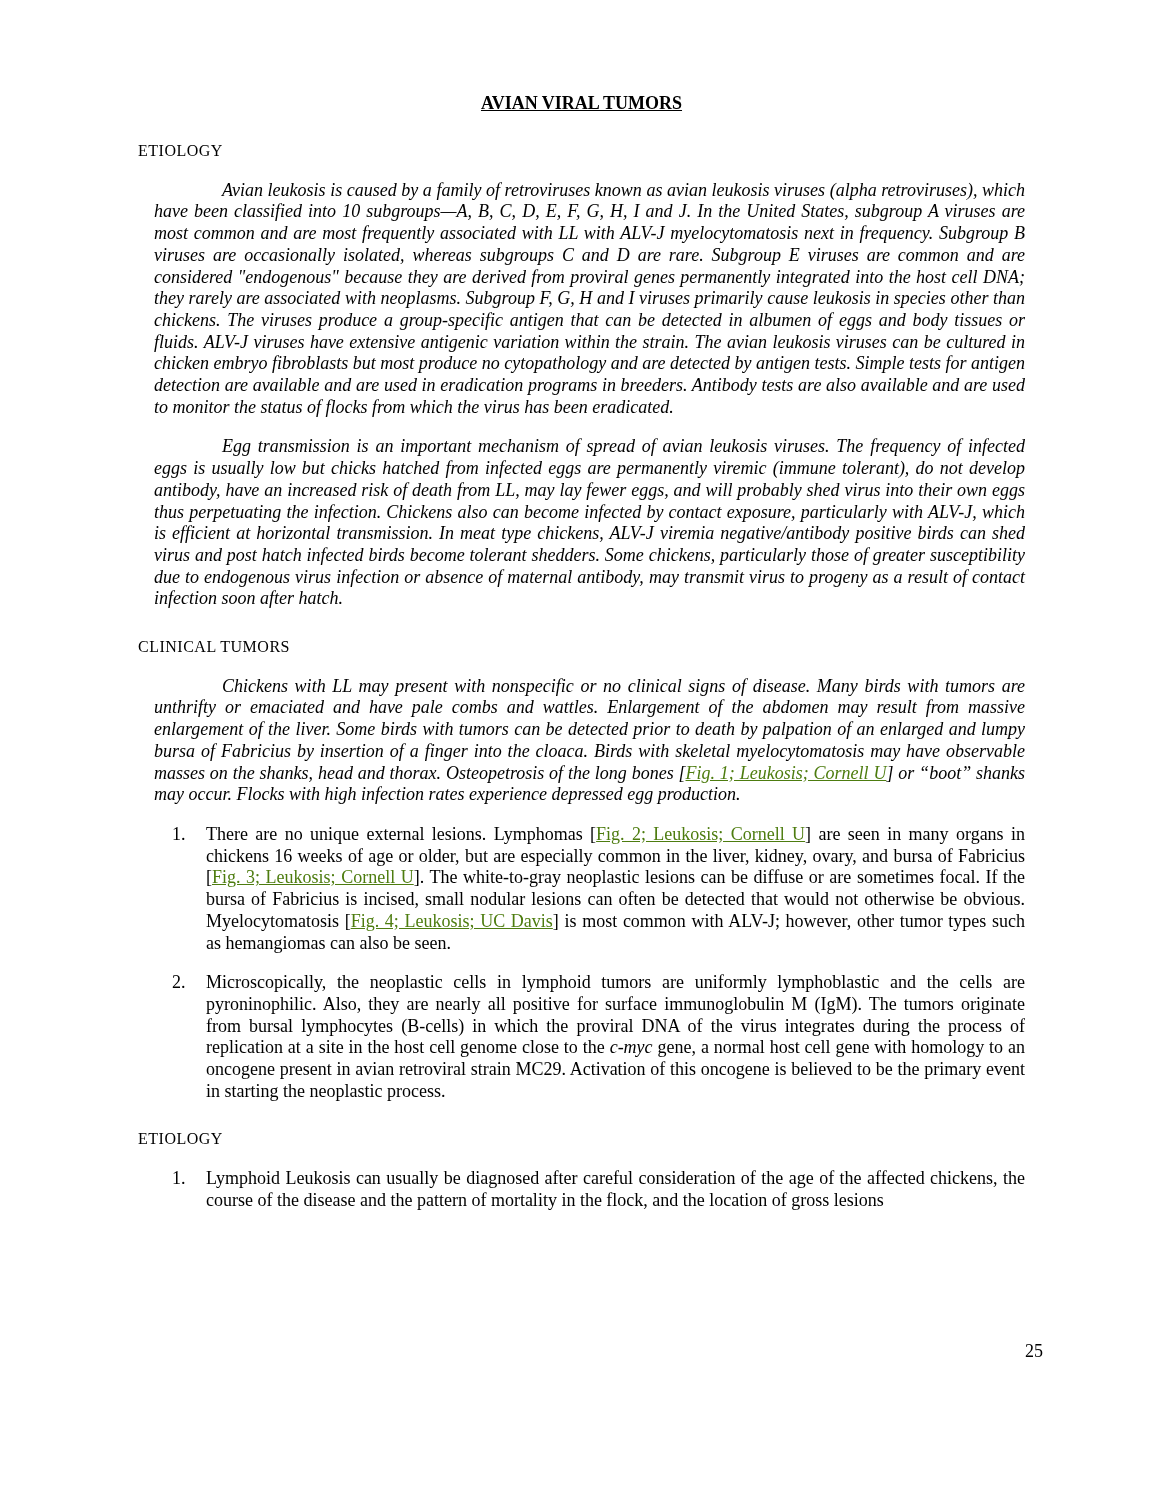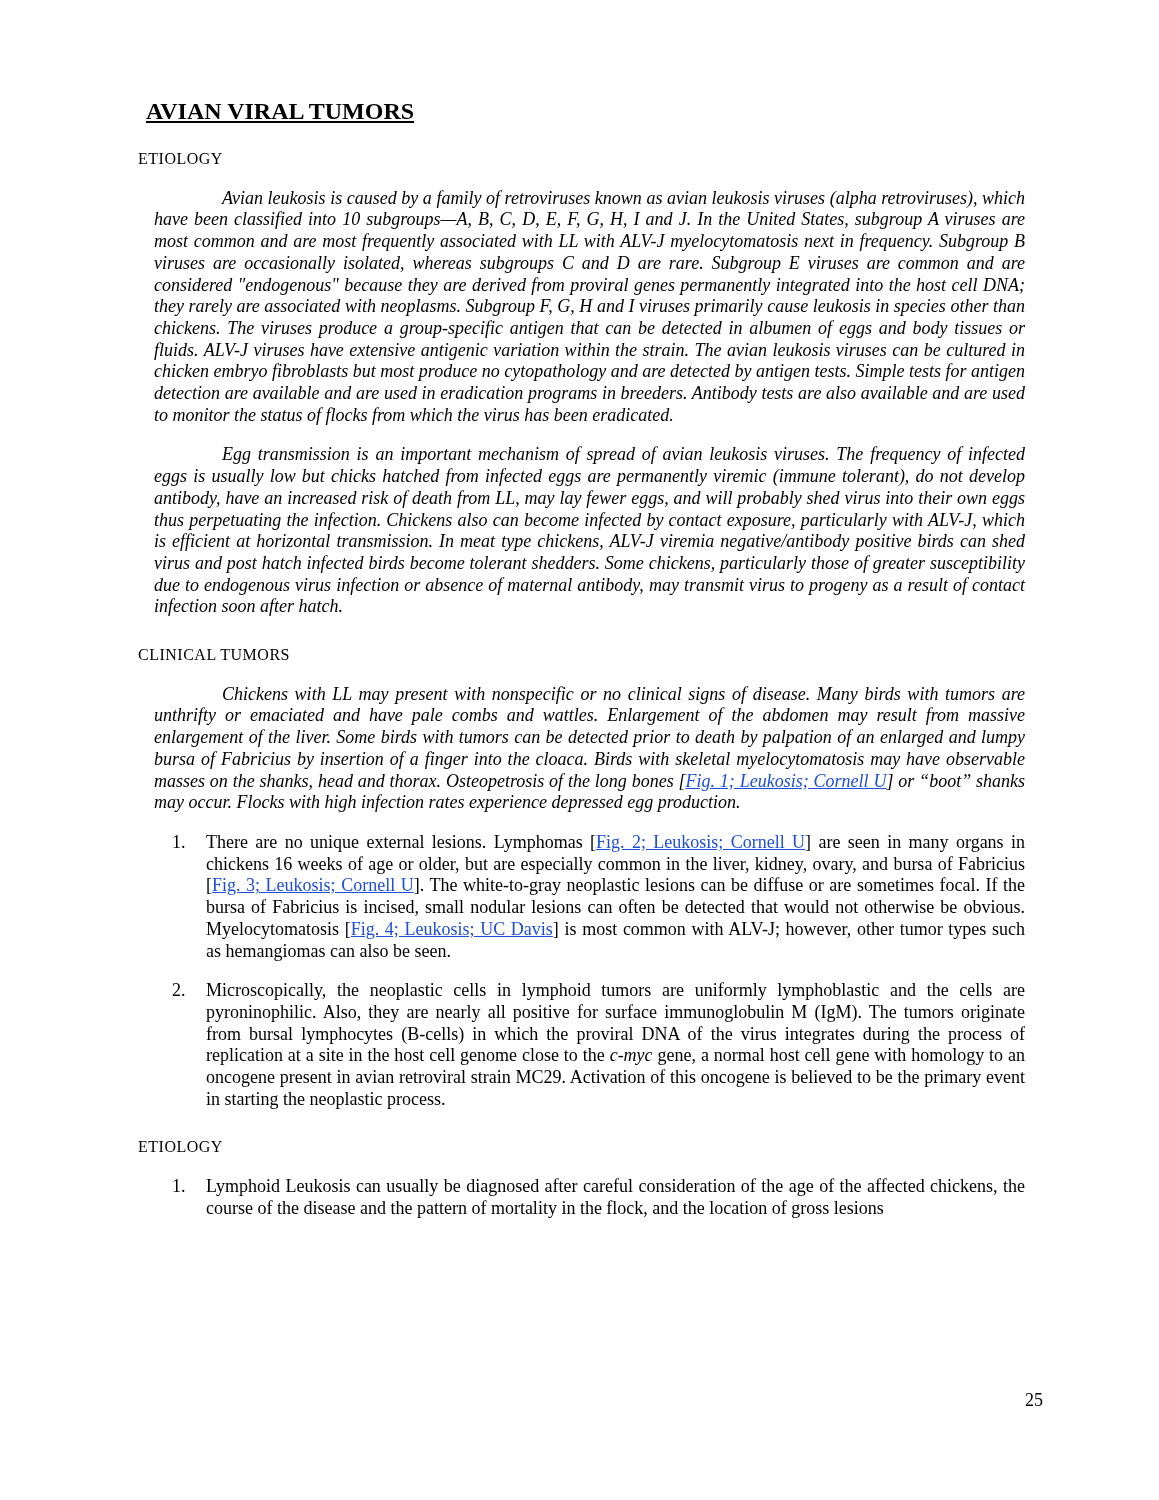--- a/index.html
+++ b/index.html
@@ -14,26 +14,26 @@
     position: relative;
     overflow: hidden;
   }
   .page {
     position: absolute;
     top: 0; left: 0; right: 0; bottom: 0;
     padding: 92px 134px 0 138px;
     box-sizing: border-box;
   }
   .doc-title {
-    margin: 8px;
-    font-size: 24px;
+    margin: 0;
+    font-size: 18px;
     line-height: 22px;
     font-weight: bold;
     text-decoration: underline;
-    text-align: left;
+    text-align: center;
   }
   .section-heading {
     margin: 26px 0 0 0;
     font-size: 16px;
     line-height: 21.7px;
     font-weight: normal;
     letter-spacing: 0.5px;
   }
   .doc-paragraph {
     margin: 18px 0 0 16px;
@@ -49,28 +49,28 @@
   }
   .list-marker {
     position: absolute;
     left: 34px;
     top: 0;
   }
   .list-text {
     text-align: justify;
   }
   a.doc-link {
-    color: #1d4ed8;
+    color: #4d7c0f;
     text-decoration: underline;
     cursor: pointer;
   }
   em.ital { font-style: italic; }
   .doc-footer {
     position: absolute;
-    top: 1390px;
+    top: 1341px;
     right: 116px;
   }
 </style>
 </head>
 <body>
 
 <div class="page">
   <header>
     <h1 class="doc-title">AVIAN VIRAL TUMORS</h1>
   </header>

